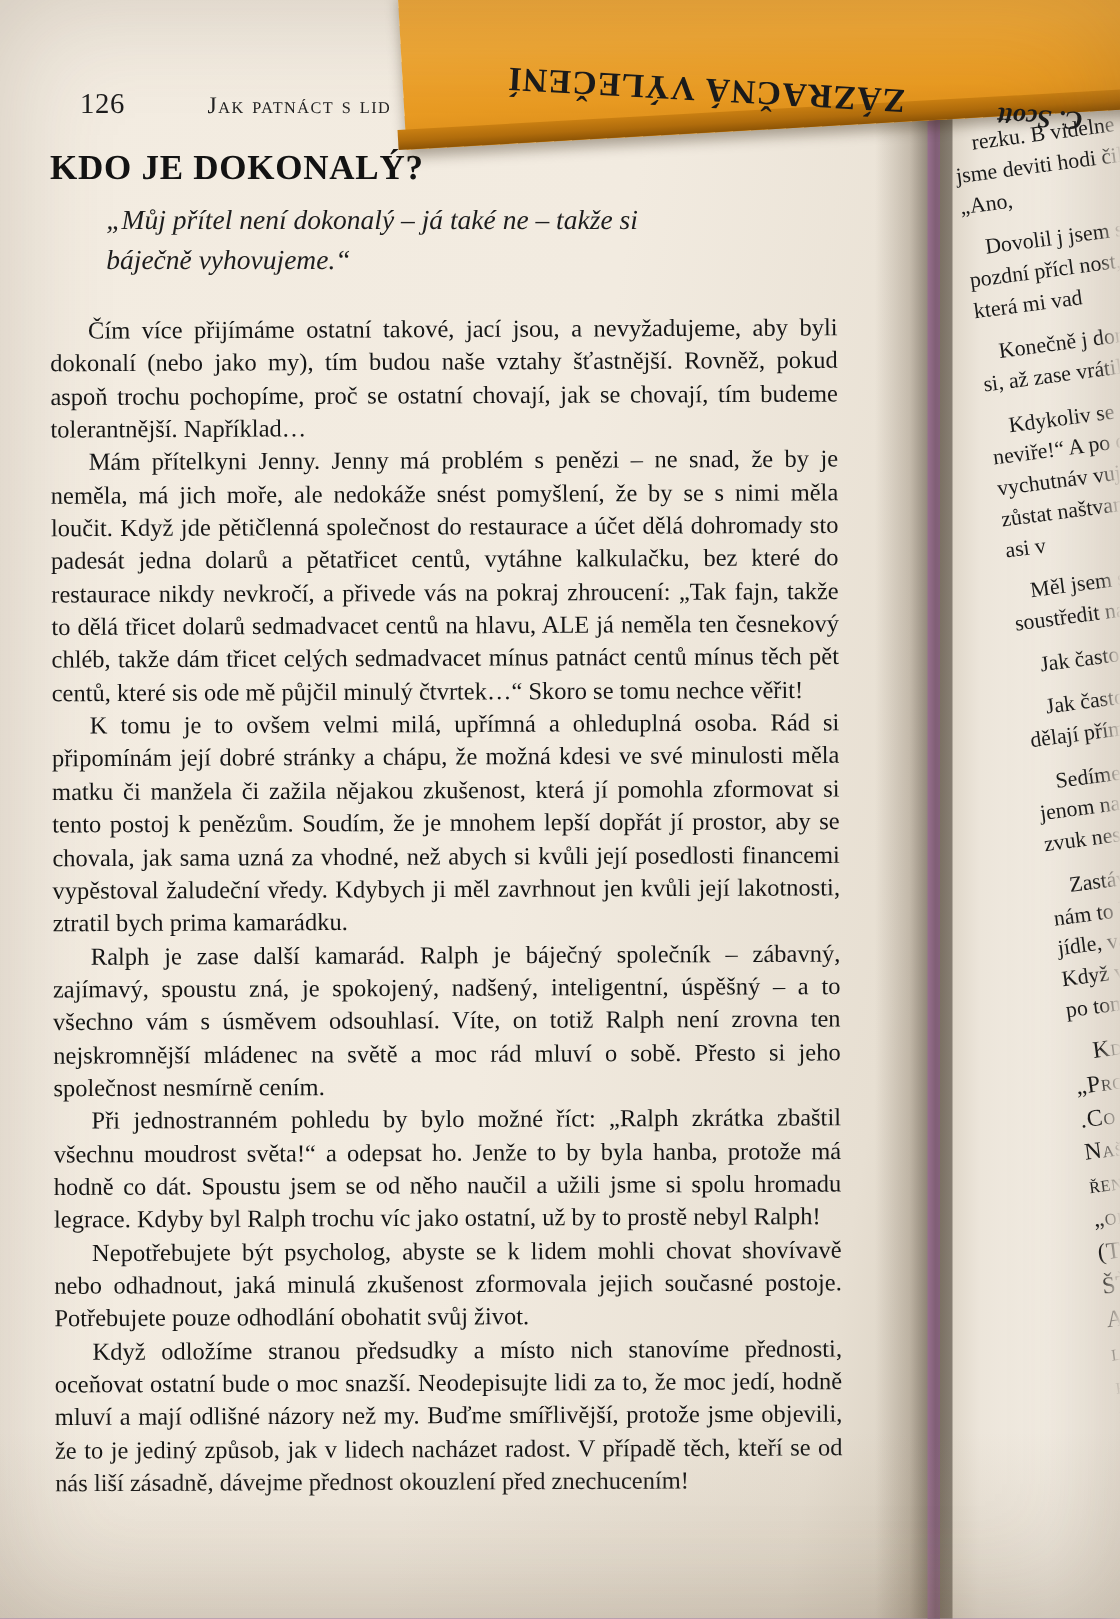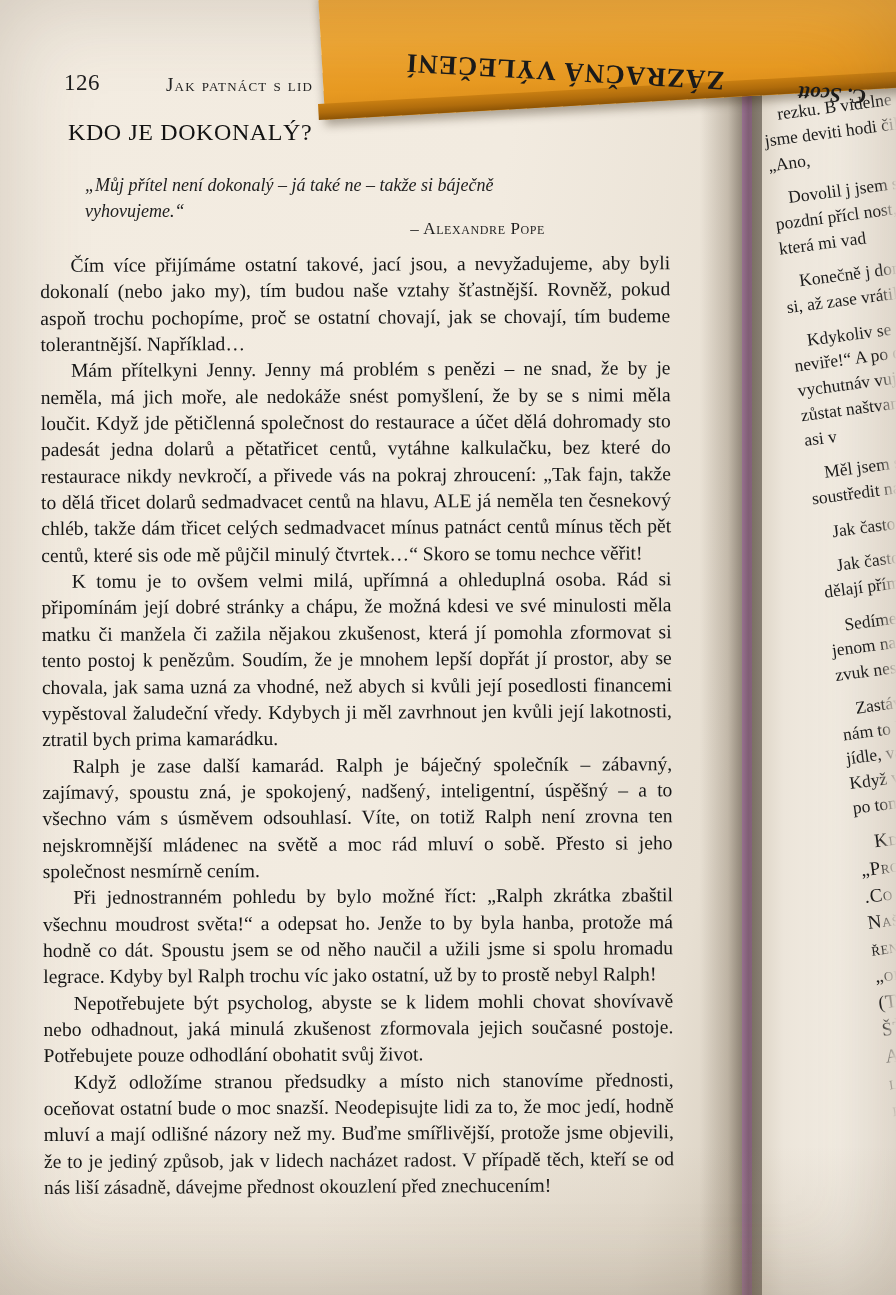--- a/index.html
+++ b/index.html
@@ -121,32 +121,31 @@
     font-variant: small-caps;
     letter-spacing: 1.2px;
     color: #232323;
     white-space: nowrap;
   }
 
   
   .chapter-title {
     position: absolute;
     left: 40px; top: 119px;
-    font-size: 24px;
-    font-weight: normal;
+    font-size: 28px;
+    font-weight: bold;
     letter-spacing: 0.6px;
     color: #131313;
-    margin-left: 28px;
   }
   .epigraph {
     position: absolute;
-    left: 85px; top: 172px;
+    left: 85px; top: 160px;
     width: 460px;
     font-style: italic;
-    font-size: 18px;
+    font-size: 22px;
     line-height: 1.45;
     color: #1d1d1d;
   }
   .epigraph-attr {
     position: absolute;
     left: 85px; top: 219px;
     width: 460px;
     text-align: right;
     font-size: 17px;
     font-variant: small-caps;
@@ -215,21 +214,20 @@
 <div class="page">
 
   <div class="left-paper"></div>
   <div class="right-paper"></div>
 
   <div class="folio">126</div>
   <div class="running-head">Jak patnáct s lid</div>
 
   <div class="chapter-title">KDO JE DOKONALÝ?</div>
   <div class="epigraph">„Můj přítel není dokonalý – já také ne – takže si báječně vyhovujeme.“</div>
-  <div class="epigraph-attr">– Alexandre Pope</div>
 
   <div class="body-col">
     <p>Čím více přijímáme ostatní takové, jací jsou, a nevyžadujeme, aby byli dokonalí (nebo jako my), tím budou naše vztahy šťastnější. Rovněž, pokud aspoň trochu pochopíme, proč se ostatní chovají, jak se chovají, tím budeme tolerantnější. Například…</p>
     <p>Mám přítelkyni Jenny. Jenny má problém s penězi – ne snad, že by je neměla, má jich moře, ale nedokáže snést pomyšlení, že by se s nimi měla loučit. Když jde pětičlenná společnost do restaurace a účet dělá dohromady sto padesát jedna dolarů a pětatřicet centů, vytáhne kalkulačku, bez které do restaurace nikdy nevkročí, a přivede vás na pokraj zhroucení: „Tak fajn, takže to dělá třicet dolarů sedmadvacet centů na hlavu, ALE já neměla ten česnekový chléb, takže dám třicet celých sedmadvacet mínus patnáct centů mínus těch pět centů, které sis ode mě půjčil minulý čtvrtek…“ Skoro se tomu nechce věřit!</p>
     <p>K tomu je to ovšem velmi milá, upřímná a ohleduplná osoba. Rád si připomínám její dobré stránky a chápu, že možná kdesi ve své minulosti měla matku či manžela či zažila nějakou zkušenost, která jí pomohla zformovat si tento postoj k penězům. Soudím, že je mnohem lepší dopřát jí prostor, aby se chovala, jak sama uzná za vhodné, než abych si kvůli její posedlosti financemi vypěstoval žaludeční vředy. Kdybych ji měl zavrhnout jen kvůli její lakotnosti, ztratil bych prima kamarádku.</p>
     <p>Ralph je zase další kamarád. Ralph je báječný společník – zábavný, zajímavý, spoustu zná, je spokojený, nadšený, inteligentní, úspěšný – a to všechno vám s úsměvem odsouhlasí. Víte, on totiž Ralph není zrovna ten nejskromnější mládenec na světě a moc rád mluví o sobě. Přesto si jeho společnost nesmírně cením.</p>
     <p>Při jednostranném pohledu by bylo možné říct: „Ralph zkrátka zbaštil všechnu moudrost světa!“ a odepsat ho. Jenže to by byla hanba, protože má hodně co dát. Spoustu jsem se od něho naučil a užili jsme si spolu hromadu legrace. Kdyby byl Ralph trochu víc jako ostatní, už by to prostě nebyl Ralph!</p>
     <p>Nepotřebujete být psycholog, abyste se k lidem mohli chovat shovívavě nebo odhadnout, jaká minulá zkušenost zformovala jejich současné postoje. Potřebujete pouze odhodlání obohatit svůj život.</p>
     <p>Když odložíme stranou předsudky a místo nich stanovíme přednosti, oceňovat ostatní bude o moc snazší. Neodepisujte lidi za to, že moc jedí, hodně mluví a mají odlišné názory než my. Buďme smířlivější, protože jsme objevili, že to je jediný způsob, jak v lidech nacházet radost. V případě těch, kteří se od nás liší zásadně, dávejme přednost okouzlení před znechucením!</p>
   </div>

